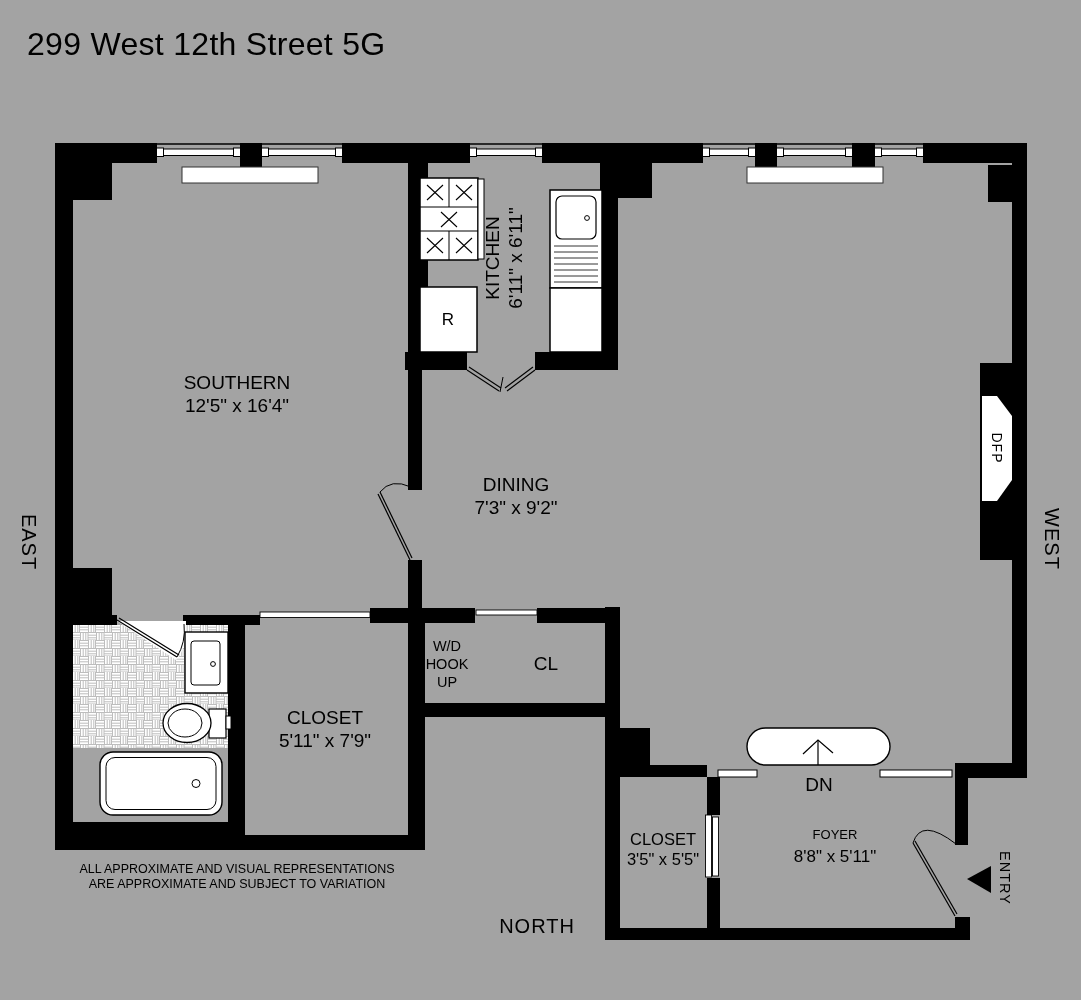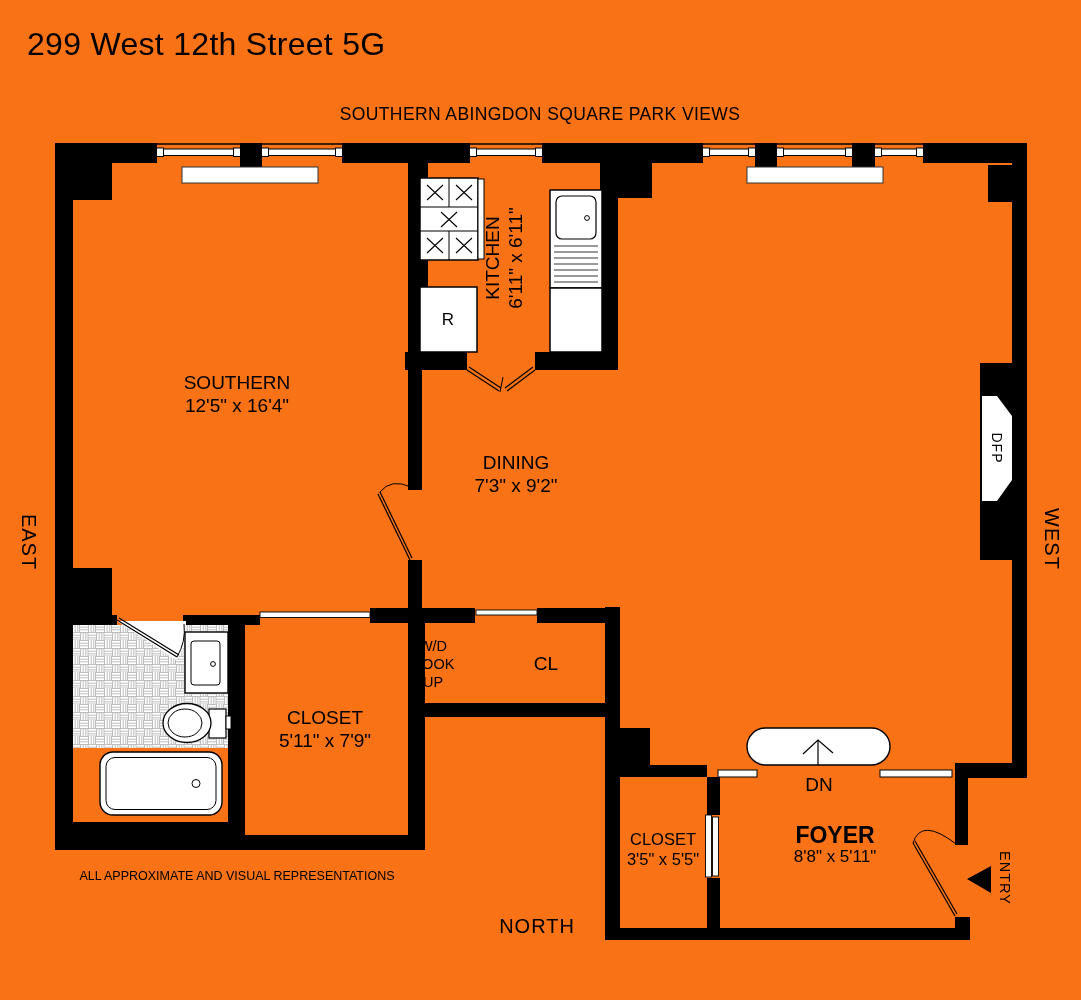--- a/index.html
+++ b/index.html
@@ -1,28 +1,28 @@
 <!DOCTYPE html>
 <html><head>
 <meta charset="utf-8">
 <style>
   html,body{margin:0;padding:0;background:#fff;}
-  .plan{position:relative;width:1081px;height:1000px;background:#f97316;overflow:hidden;
+  .plan{position:relative;width:1081px;height:1000px;background:#a3a3a3;overflow:hidden;
         font-family:"Liberation Sans","DejaVu Sans",sans-serif;color:#000;}
   .w{position:absolute;background:#000;display:block;}
   .fx{position:absolute;left:0;top:0;}
   .lbl{position:absolute;transform:translate(-50%,-50%);text-align:center;white-space:nowrap;line-height:23px;}
   .lbl span{display:block;}
   .rot90{transform:translate(-50%,-50%) rotate(90deg);}
   .rotm90{transform:translate(-50%,-50%) rotate(-90deg);}
   .title{position:absolute;left:27px;top:26px;font-size:32px;letter-spacing:.3px;}
   .subtitle{font-size:17.5px;letter-spacing:.4px;}
   .room{font-size:19px;}
   .small-room{font-size:16.5px;line-height:20px;}
-  .foyer .nm{font-size:23px;font-weight:bold;}
+  .foyer .nm{font-size:13px;}
   .foyer .dm{font-size:17px;}
   .wd{font-size:14.5px;line-height:18px;}
   .tag{font-size:19px;}
   .compass{font-size:20px;letter-spacing:1px;}
   .mini{font-size:14px;letter-spacing:1px;}
   .disclaimer{font-size:12.5px;line-height:14.5px;}
 </style>
 </head>
 <body>
 
@@ -199,44 +199,43 @@
       <line x1="913" y1="843" x2="955" y2="916" stroke-width="1.2"></line>
       <line x1="915" y1="841" x2="957" y2="914" stroke-width="1.2"></line>
       <path d="M913,843 Q921,817 956,844" stroke-width="1"></path>
     </g>
     <polygon points="967,879 991,866 991,893" fill="#000"></polygon>
 
     <polygon points="982,396 997,396 1012,416 1012,480 997,501 982,501" fill="#fff"></polygon>
   </svg>
 
   <div class="title">299 West 12th Street 5G</div>
-  <div class="lbl subtitle" style="left:540px;top:114px">SOUTHERN ABINGDON SQUARE PARK VIEWS</div>
 
   <div class="lbl room" style="left:237px;top:394px">
     <span>SOUTHERN</span>
     <span>12'5" x 16'4"</span>
   </div>
 
   <div class="lbl room rotm90" style="left:504px;top:258px">
     <span>KITCHEN</span>
     <span>6'11" x 6'11"</span>
   </div>
 
-  <div class="lbl room" style="left:516px;top:474px">
+  <div class="lbl room" style="left:516px;top:496px">
     <span>DINING</span>
     <span>7'3" x 9'2"</span>
   </div>
 
 
   <div class="lbl room" style="left:325px;top:729px">
     <span>CLOSET</span>
     <span>5'11" x 7'9"</span>
   </div>
 
-  <div class="lbl wd" style="left:433px;top:664px">
+  <div class="lbl wd" style="left:447px;top:664px">
     <span>W/D</span>
     <span>HOOK</span>
     <span>UP</span>
   </div>
 
   <div class="lbl room" style="left:546px;top:663px">CL</div>
 
   <div class="lbl small-room" style="left:663px;top:849px">
     <span>CLOSET</span>
     <span>3'5" x 5'5"</span>
@@ -251,15 +250,16 @@
   <div class="lbl mini rot90" style="left:996px;top:448px">DFP</div>
   <div class="lbl mini rot90" style="left:1004px;top:878px;font-size:14.5px">ENTRY</div>
   <div class="lbl" style="left:448px;top:319px;font-size:17px">R</div>
 
   <div class="lbl compass rot90" style="left:28px;top:542px">EAST</div>
   <div class="lbl compass rot90" style="left:1051px;top:539px">WEST</div>
   <div class="lbl compass" style="left:537px;top:926px">NORTH</div>
 
   <div class="lbl disclaimer" style="left:237px;top:876px">
     <span>ALL APPROXIMATE AND VISUAL REPRESENTATIONS</span>
+    <span>ARE APPROXIMATE AND SUBJECT TO VARIATION</span>
   </div>
 
 </div>
 
 </body></html>

